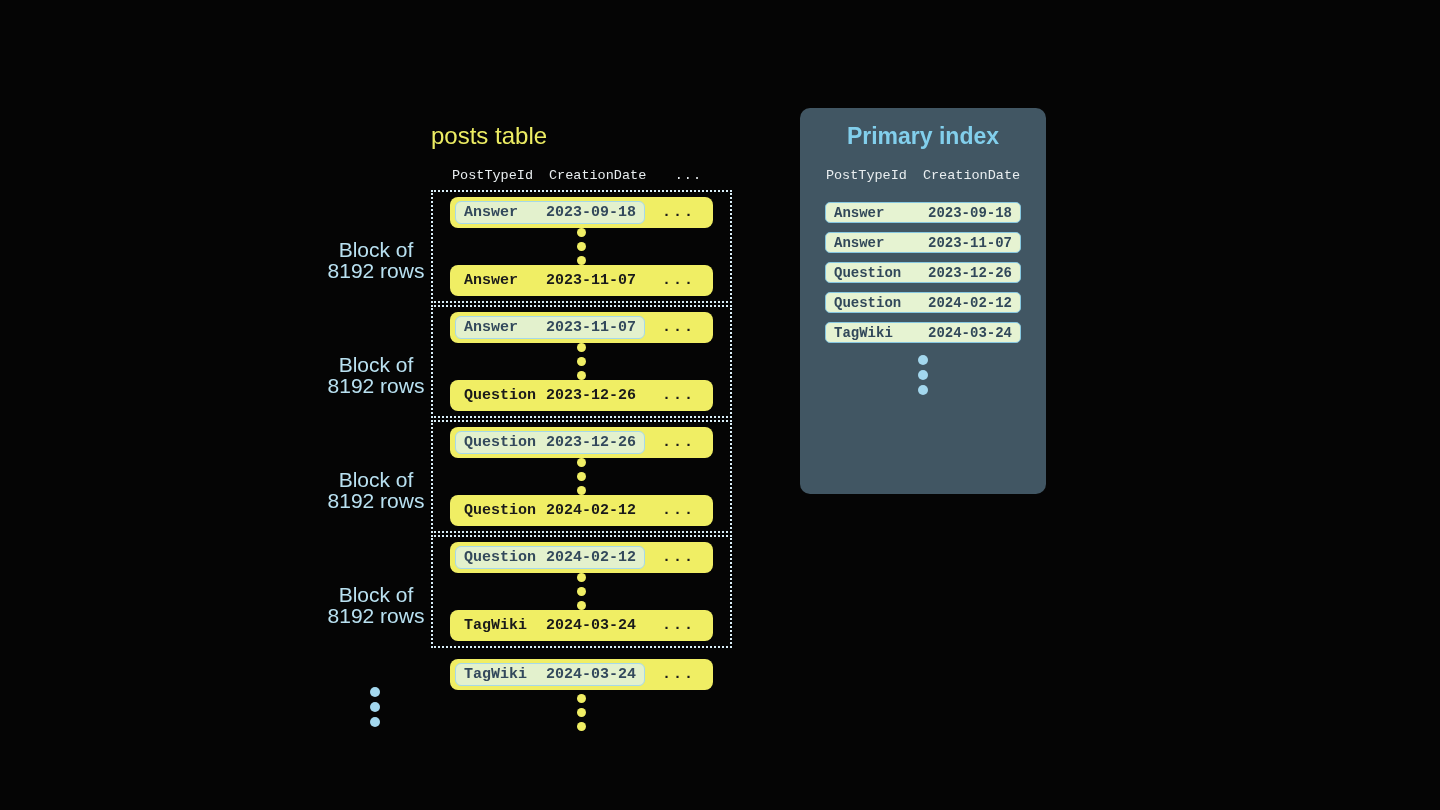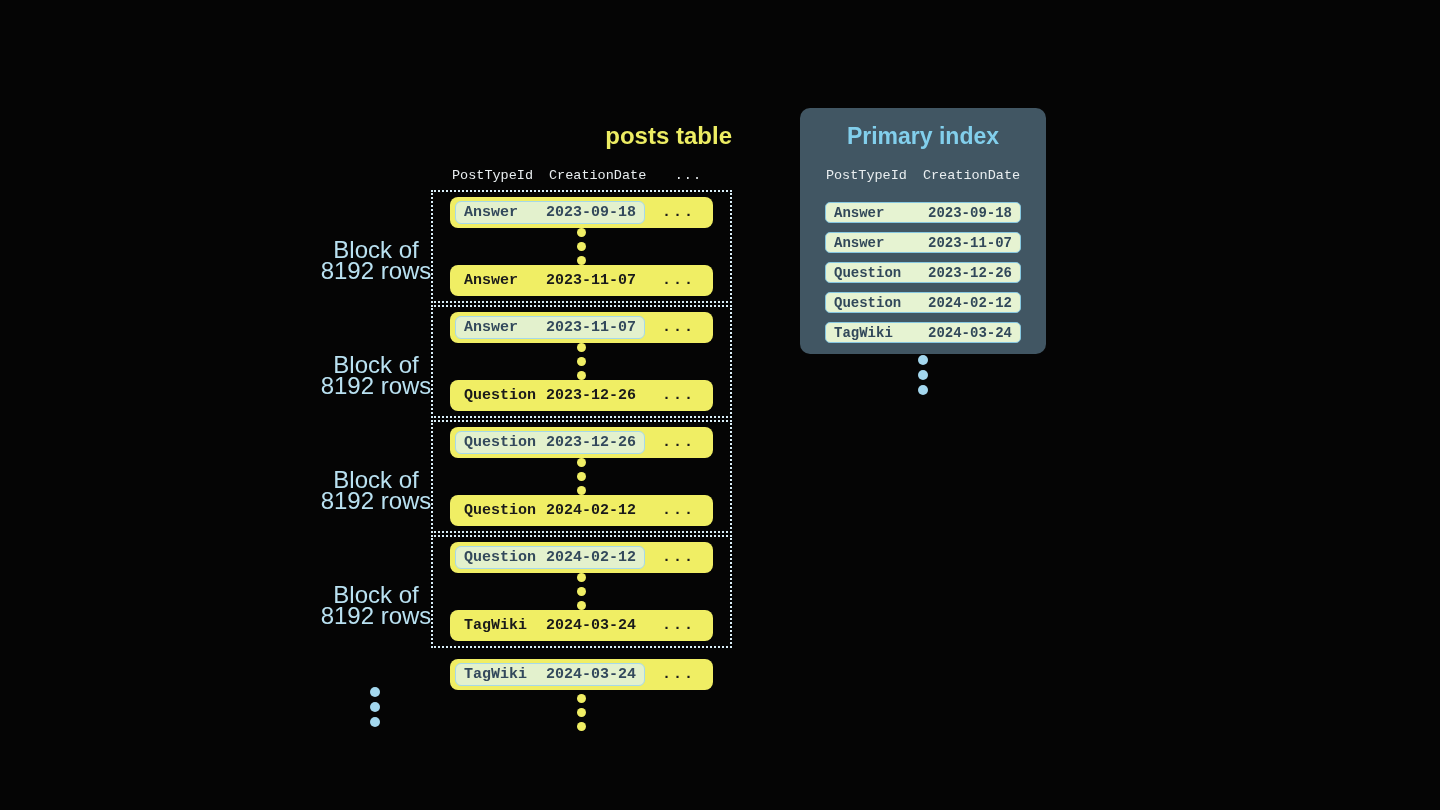--- a/index.html
+++ b/index.html
@@ -5,21 +5,21 @@
   html,body{margin:0;padding:0;background:#050505;}
   .stage{
     position:relative;width:1440px;height:810px;background:#050505;
     font-family:"Liberation Sans", sans-serif;overflow:hidden;
   }
   .mono{font-family:Liberation Mono, monospace;}
 
   
   .posts-title{
     position:absolute;left:431px;top:122px;width:301px;
-    text-align:right;color:#eded63;font-size:24px;font-weight:700;
+    text-align:left;color:#eded63;font-size:24px;font-weight:400;
   }
   .posts-header{
     position:absolute;left:431px;top:165px;width:301px;height:20px;
     display:flex;align-items:center;box-sizing:border-box;
     padding-left:21px;padding-right:30px;
     color:#e9eef0;font-size:13.5px;font-weight:500;
   }
   .posts-header .col2{margin-left:16px;}
   .posts-header .hmore{margin-left:auto;letter-spacing:1px;}
 
@@ -42,29 +42,29 @@
   .pill.hl{background:#e3f1cd;border-color:#a6d9e9;color:#33495c;}
   .ptype{display:inline-block;width:82px;}
   .rowmore{margin-left:auto;padding-right:6px;letter-spacing:2px;color:#1a1a1a;}
 
   .vdots{display:flex;flex-direction:column;align-items:center;gap:5px;}
   .vdots i{display:block;width:9px;height:9px;border-radius:50%;background:#f0ee64;}
   .vdots.blue i{background:#a3d7ee;width:10px;height:10px;}
 
   .block-label{
     position:absolute;left:301px;width:150px;height:42px;
-    text-align:center;color:#b9e1f1;font-size:24px;line-height:21px;
+    text-align:center;color:#b9e1f1;font-size:21px;line-height:21px;
   }
   .overflow-row{position:absolute;left:450px;top:659px;width:263px;}
   .table-dots{position:absolute;left:577px;top:694px;}
   .more-blocks-dots{position:absolute;left:370px;top:687px;}
 
   
   .panel{
-    position:absolute;left:800px;top:108px;width:246px;height:246px;
+    position:absolute;left:800px;top:108px;width:246px;height:386px;
     background:#415663;border-radius:10px;box-sizing:border-box;
   }
   .panel-title{
     position:absolute;top:15px;left:0;width:100%;text-align:center;
     color:#82cfec;font-size:23px;font-weight:600;
   }
   .panel-header{
     position:absolute;top:60px;left:0;width:100%;
     display:flex;justify-content:center;gap:16px;
     color:#e9eef0;font-size:13.5px;font-weight:500;

